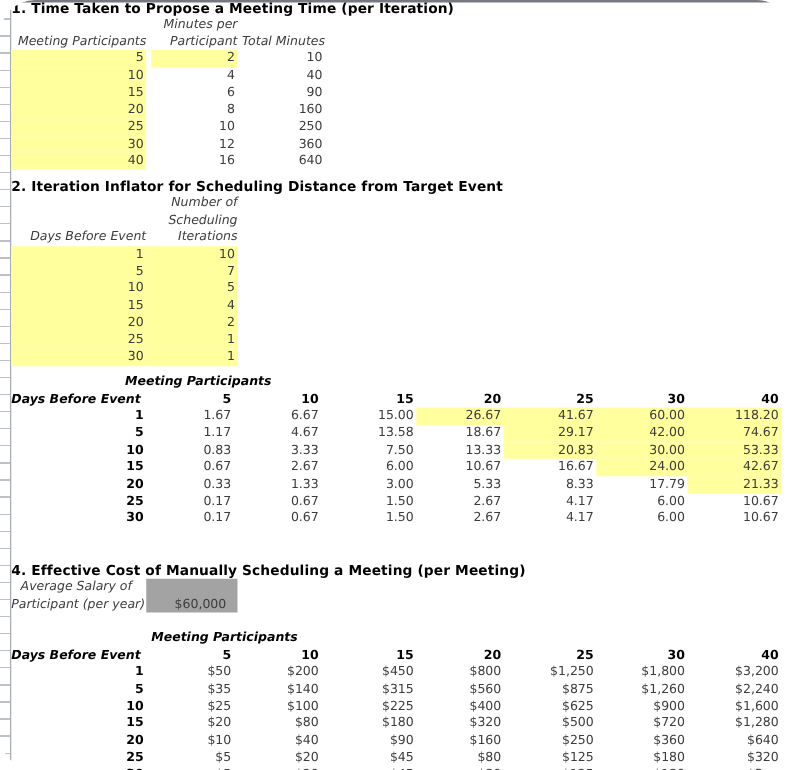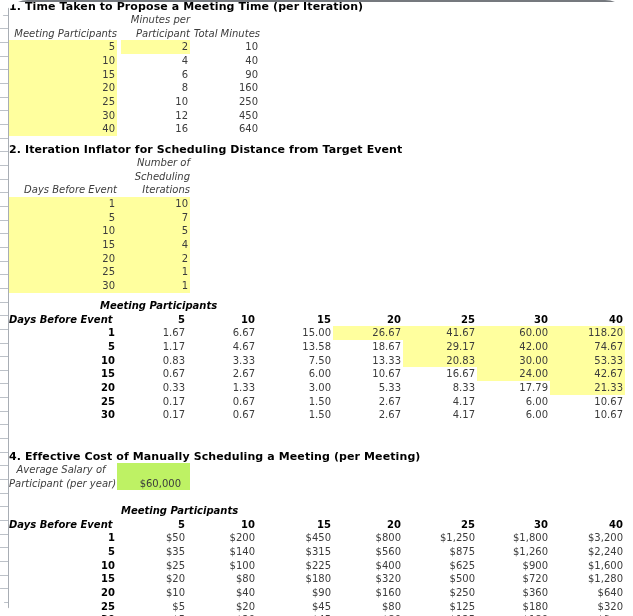--- a/index.html
+++ b/index.html
@@ -18,21 +18,21 @@
   .grid > div{line-height:13.66px;height:13.66px;white-space:nowrap;}
   .num{text-align:right;padding-right:2px;}
   .hl{background:#ffff9e;}
   .hlgap{background:#ffff9e;box-shadow:inset 4px 0 0 #ffffff;}
   .ital{font-style:italic;text-align:right;color:#3c3c3c;}
   .bold{font-weight:bold;color:#000;}
   .rowhdr{font-weight:bold;font-style:italic;color:#000;text-align:left;}
   .group{font-weight:bold;font-style:italic;color:#000;line-height:13.66px;height:13.66px;white-space:nowrap;}
   .c2{grid-column:2;} .c1{grid-column:1;} .c3{grid-column:3;}
   .salary .lbl{font-style:italic;text-align:center;padding-right:4px;}
-  .salary .val{grid-column:2;grid-row:1 / span 3;background:#bef264;display:flex;
+  .salary .val{grid-column:2;grid-row:1 / span 3;background:#a3a3a3;display:flex;
                align-items:flex-end;justify-content:flex-end;padding-right:9px;height:27.3px !important;line-height:13.66px;}
 </style>
 </head>
 <body>
 
 <div class="sheet">
   <div class="topline"></div>
   <div class="rail"></div>
 
   <section id="s1">
@@ -53,21 +53,21 @@
         <div class="num">6</div>
         <div class="num">90</div>
         <div class="num hl">20</div>
         <div class="num">8</div>
         <div class="num">160</div>
         <div class="num hl">25</div>
         <div class="num">10</div>
         <div class="num">250</div>
         <div class="num hl">30</div>
         <div class="num">12</div>
-        <div class="num">450</div>
+        <div class="num">360</div>
         <div class="num hl">40</div>
         <div class="num">16</div>
         <div class="num">640</div>
       </div>
   </section>
 
   <section id="s2">
     <div class="title">2. Iteration Inflator for Scheduling Distance from Target Event</div>
     <div class="grid g2">
       <div class="ital c2">Number of</div>

